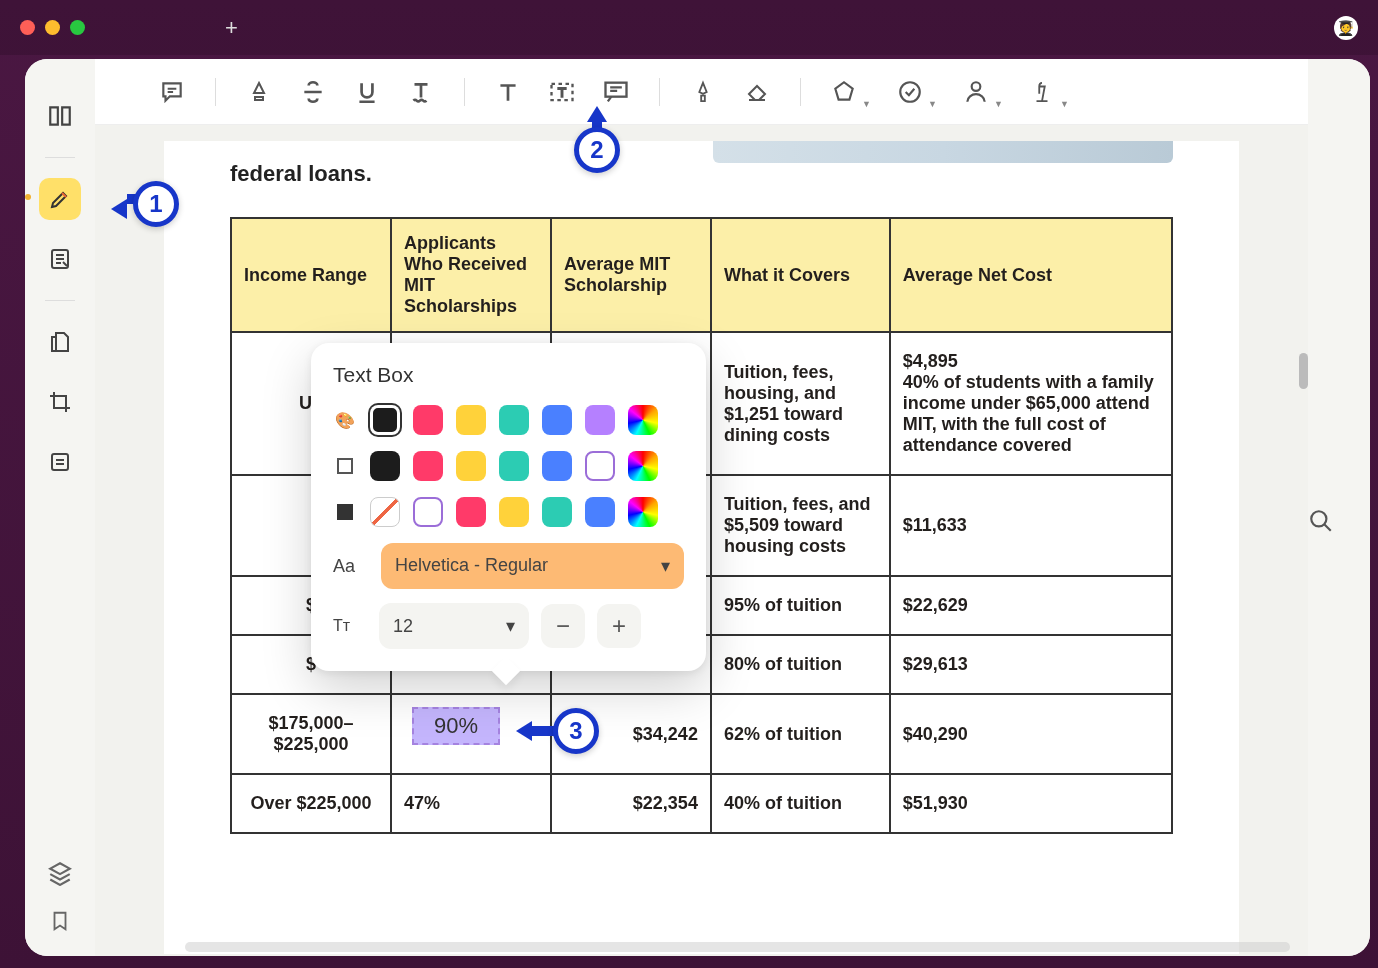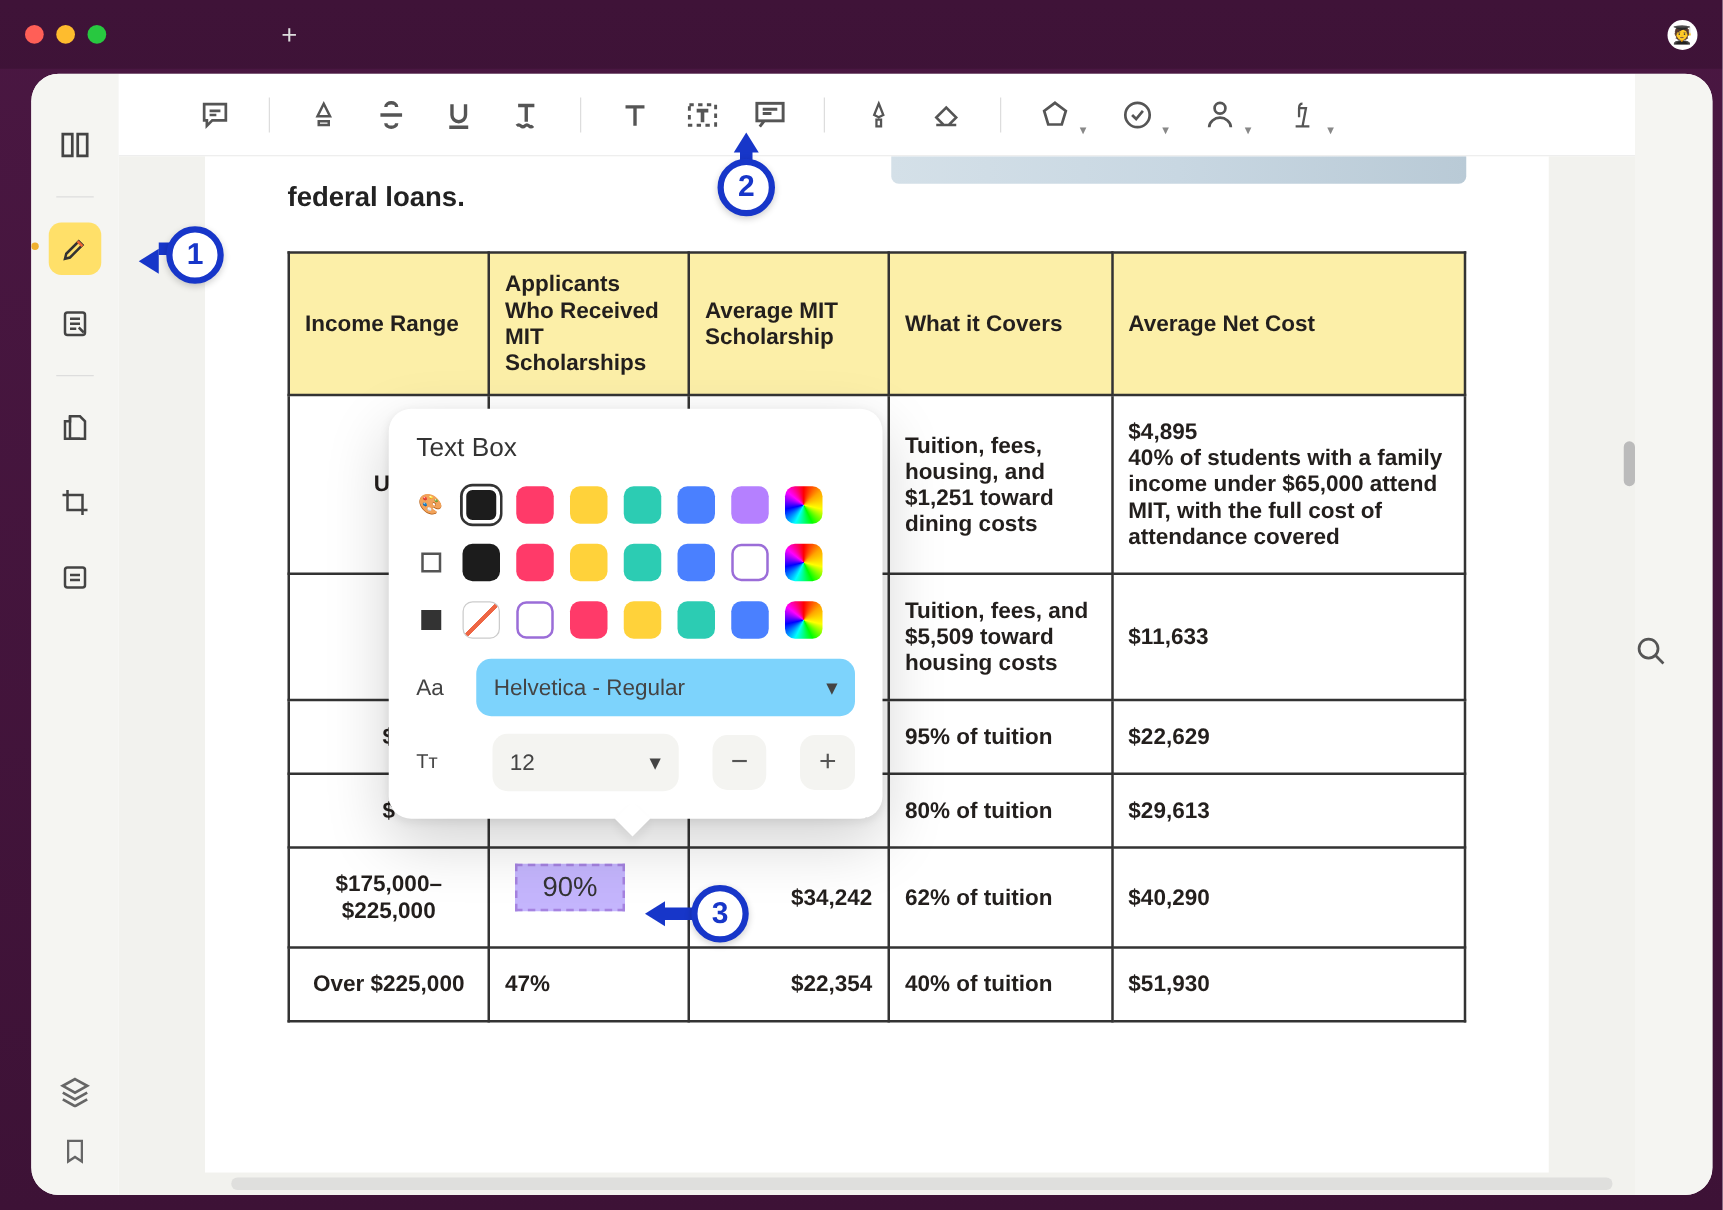--- a/index.html
+++ b/index.html
@@ -40,21 +40,21 @@
   .main { flex: 1; display: flex; flex-direction: column; background: #fff; position: relative; }
   
   
   .toolbar { height: 66px; display: flex; align-items: center; padding: 0 22px; gap: 8px; border-bottom: 1px solid #eee;}
   .tb-btn { width: 46px; height: 46px; display: flex; align-items: center; justify-content: center; border-radius: 8px; cursor: pointer; position: relative; }
   .tb-sep { width: 1px; height: 28px; background: #ddd; margin: 0 12px; }
   .tb-chev { font-size: 9px; color: #888; position: absolute; right: -4px; bottom: 6px; }
   
   
   .docarea { flex: 1; background: #f2f2ee; padding: 0 28px 18px 28px; overflow: hidden; position: relative; }
-  .page { background: #fff; max-width: 1075px; margin: 0 auto; min-height: 100%; padding: 12px 66px 34px 66px; position: relative; }
+  .page { background: #fff; max-width: 1075px; margin: 16px auto; min-height: 100%; padding: 12px 66px 34px 66px; position: relative; }
   .photo-strip { position:absolute; top:0; right:66px; width:460px; height:22px; background: linear-gradient(90deg, #d4e0e8, #c8d7e2, #b9cad6); border-radius: 0 0 6px 6px; }
   .bodytext { font-size: 22px; color: #222; font-weight: 600; margin-bottom: 30px; margin-top: 8px;}
   
   table.datatable { border-collapse: collapse; width: 100%; font-size: 17px; }
   table.datatable th { background: #fcefa8; text-align: left; font-weight: 700; padding: 14px 12px; border: 2px solid #333; color: #231f1d; font-size: 18px;}
   table.datatable td { border: 2px solid #333; padding: 18px 12px; color: #231f1d; font-weight: 600; vertical-align: middle; font-size: 18px;}
   
   
   .popup { position: absolute; top: 202px; left: 147px; width: 395px; background: #fff; border-radius: 18px; box-shadow: 0 18px 50px rgba(0,0,0,0.18), 0 2px 8px rgba(0,0,0,0.08); padding: 20px 22px 22px 22px; z-index: 20; }
   .popup::after{ content:""; position:absolute; bottom:-10px; left:185px; width:20px; height:20px; background:#fff; transform:rotate(45deg); box-shadow: 4px 4px 8px rgba(0,0,0,0.06);}
@@ -62,22 +62,22 @@
   .color-row { display: flex; align-items: center; gap: 13px; margin-bottom: 16px; }
   .row-icon { width: 24px; display:flex; align-items:center; justify-content:center; color:#555;}
   .swatch { width: 30px; height: 30px; border-radius: 8px; cursor: pointer; }
   .swatch.hollow-purple { border: 2px solid #9b6dd8; background: #fff; }
   .swatch.nofill { background: linear-gradient(to top left, transparent 46%, #e64 46%, #e64 54%, transparent 54%); border: 1px solid #ccc;}
   .swatch.rainbow { background: conic-gradient(red, orange, yellow, lime, cyan, blue, magenta, red); }
   .swatch.sel-black { box-shadow: inset 0 0 0 3px #fff, 0 0 0 2px #333; background:#1c1c1c; border-radius:8px;}
   
   .font-row { display: flex; align-items: center; gap: 14px; margin-top: 6px;}
   .font-label { font-size: 18px; color:#444; width: 34px; font-weight:500;}
-  .font-select { flex: 1; border: none; background: #7dd3fc; border-radius: 12px; padding: 12px 14px; font-size: 18px; color: #444; display: flex; justify-content: space-between; align-items: center; cursor: pointer;}
-  .size-row { display: flex; align-items: center; gap: 27px; margin-top: 14px;}
+  .font-select { flex: 1; border: none; background: #fdba74; border-radius: 12px; padding: 12px 14px; font-size: 18px; color: #444; display: flex; justify-content: space-between; align-items: flex-start; cursor: pointer;}
+  .size-row { display: flex; align-items: center; gap: 12px; margin-top: 14px;}
   .size-select { width: 150px; border:none; background: #f4f4f1; border-radius: 12px; padding: 12px 14px; font-size: 18px; color:#444; display:flex; justify-content:space-between; align-items:center; cursor:pointer;}
   .step-btn { width: 44px; height: 44px; border: none; background: #f4f4f1; border-radius: 12px; font-size: 24px; color: #555; cursor: pointer; display:flex; align-items:center; justify-content:center;}
   
   
   .textbox-sel { position: absolute; border: 2px dashed #a583e0; background: #c4b5fd; padding: 4px 20px; font-size: 22px; color: #333; font-weight: 500;}
   
   
   .callout { position: absolute; width: 46px; height: 46px; border: 5px solid #1736c9; border-radius: 50%; background: #fff; color: #1736c9; display:flex; align-items:center; justify-content:center; font-weight: 800; font-size: 24px; z-index: 30; box-shadow: 0 2px 6px rgba(0,0,0,0.2);}
   .arrow-up{ position:absolute; width:0; height:0; border-left:10px solid transparent; border-right:10px solid transparent; border-bottom:16px solid #1736c9; z-index:30;}
   .arrow-left{ position:absolute; width:0; height:0; border-top:10px solid transparent; border-bottom:10px solid transparent; border-right:16px solid #1736c9; z-index:30;}

